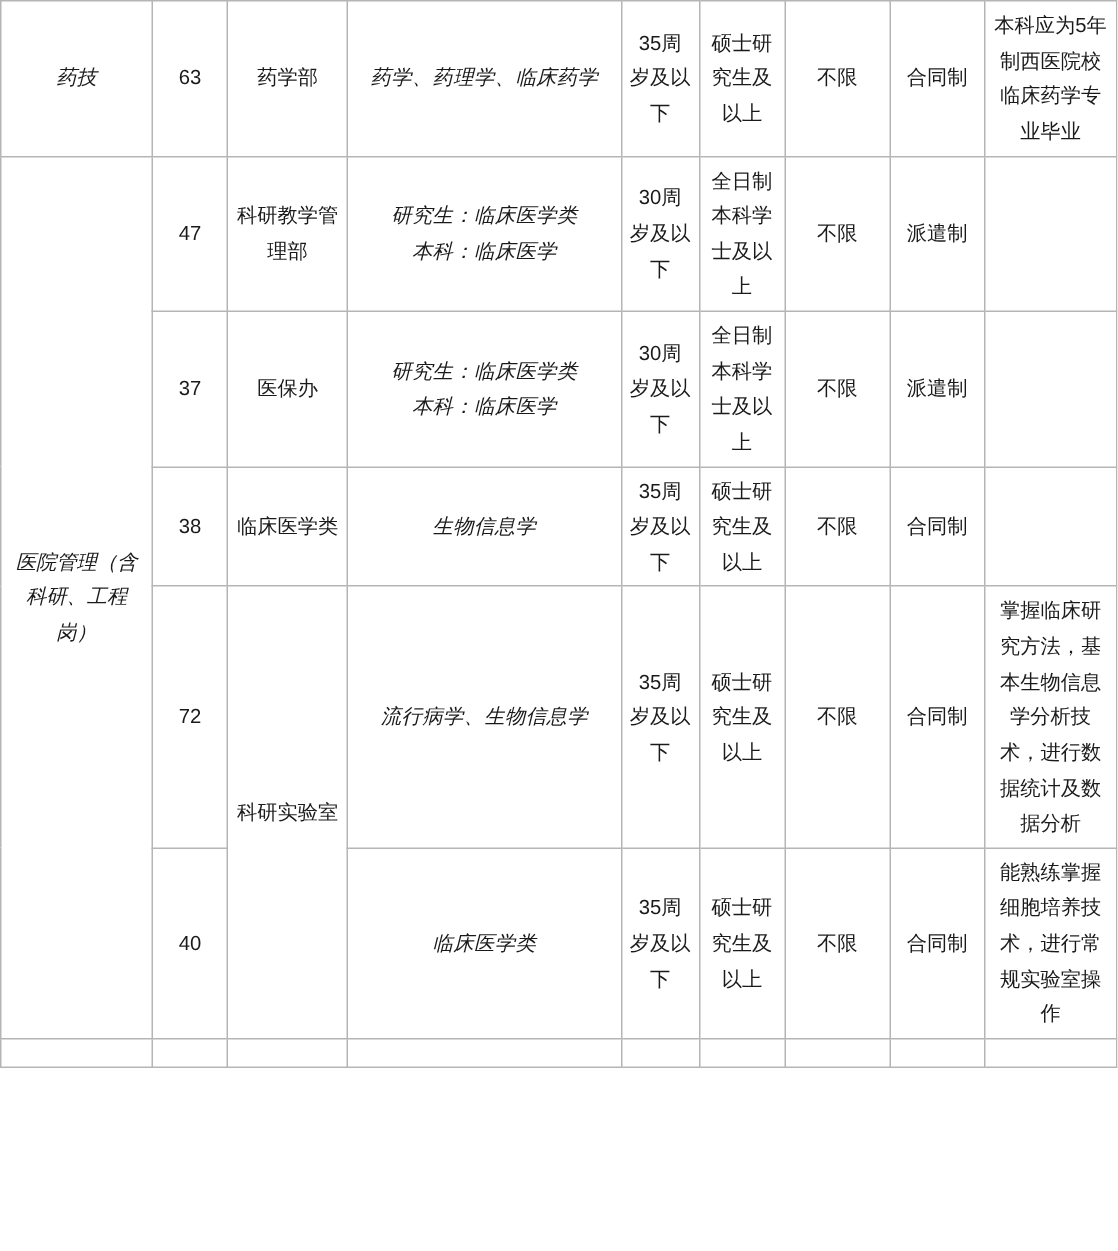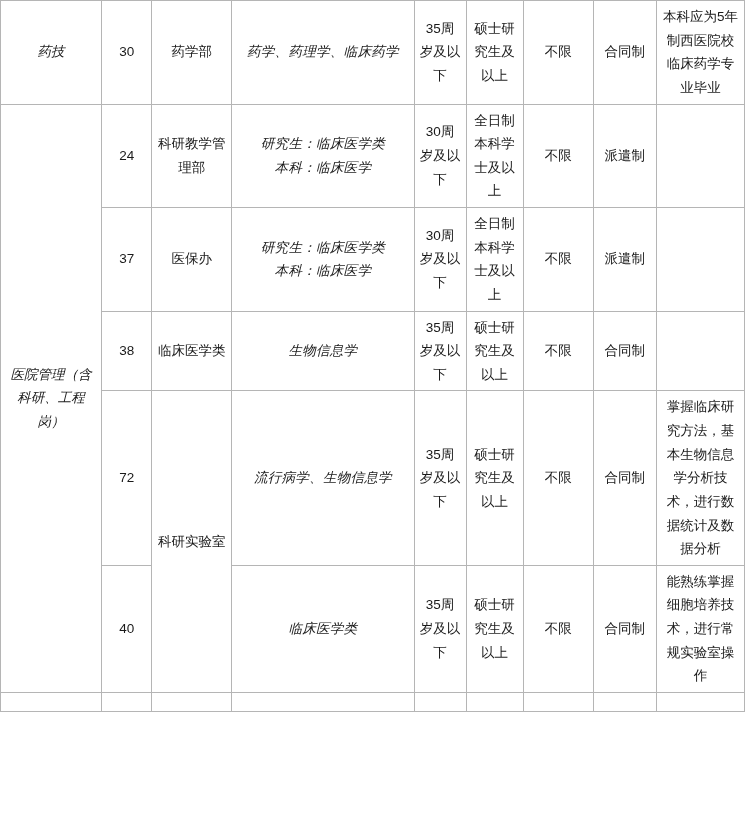--- a/index.html
+++ b/index.html
@@ -59,35 +59,35 @@
     <col class="c-age">
       <col class="c-edu">
       <col class="c-gender">
       <col class="c-type">
       <col class="c-note">
   </colgroup>
   <tbody>
 
     <tr>
       <td class="dept" rowspan="1">药技</td>
-      <td class="narrow">30</td>
+      <td class="narrow">63</td>
       <td class="narrow" rowspan="1">药学部</td>
       <td class="major">
         <span class="line">药学、药理学、临床药学</span>
       </td>
       <td class="narrow">35周岁及以下</td>
       <td class="narrow">硕士研究生及以上</td>
       <td class="narrow">不限</td>
       <td class="narrow">合同制</td>
       <td class="note">本科应为5年制西医院校临床药学专业毕业</td>
     </tr>
 
     <tr>
       <td class="dept" rowspan="5">医院管理（含科研、工程岗）</td>
-      <td class="narrow">24</td>
+      <td class="narrow">47</td>
       <td class="narrow" rowspan="1">科研教学管理部</td>
       <td class="major">
         <span class="line">研究生：临床医学类</span>
         <span class="line">本科：临床医学</span>
       </td>
       <td class="narrow">30周岁及以下</td>
       <td class="narrow">全日制本科学士及以上</td>
       <td class="narrow">不限</td>
       <td class="narrow">派遣制</td>
       <td class="note"></td>

